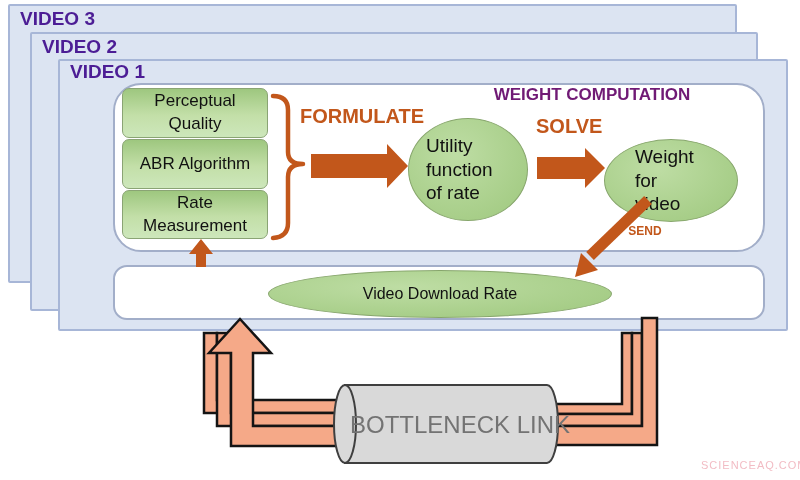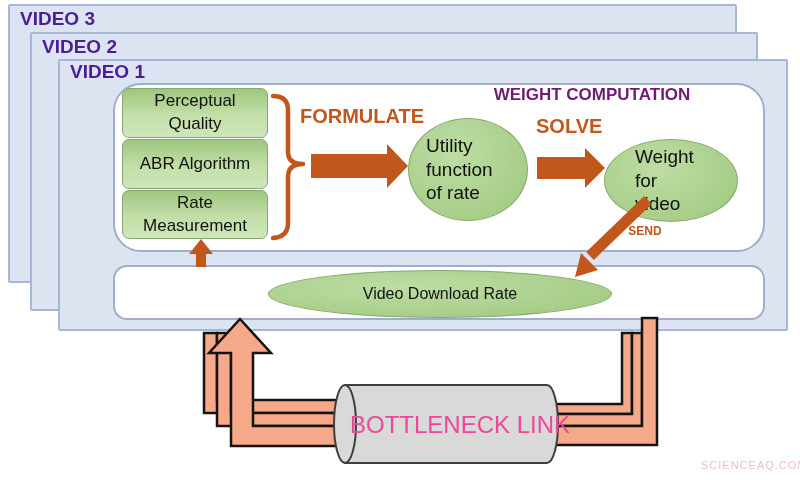--- a/index.html
+++ b/index.html
@@ -80,21 +80,21 @@
   <div class="lbl orange" style="left:292px;top:105px;width:132px;text-align:right;font-size:20px;">FORMULATE</div>
   <div class="lbl orange" style="left:536px;top:115px;width:66px;text-align:center;font-size:20px;">SOLVE</div>
   <div class="lbl orange" style="left:615px;top:224px;width:60px;text-align:center;font-size:12px;">SEND</div>
 
   <div class="whitebox" style="left:113px;top:265px;width:652px;height:55px;border-radius:14px;"></div>
 
   <div class="ellipse" style="left:268px;top:270px;width:344px;height:48px;">
     <div class="txt" style="font-size:16px;">Video Download Rate</div>
   </div>
 
-  <div class="lbl" style="left:350px;top:411px;width:210px;text-align:center;font-size:24px;color:#ec4899;z-index:10;">BOTTLENECK LINK</div>
+  <div class="lbl" style="left:350px;top:411px;width:210px;text-align:center;font-size:24px;color:#737373;z-index:10;">BOTTLENECK LINK</div>
 
   <div id="watermark">SCIENCEAQ.COM</div>
 
   <svg id="svg-overlay" width="800" height="480" viewBox="0 0 800 480">
 
     <path d="M273,96 Q288,96 288,110 L288,152 Q288,164 303,164 Q288,164 288,177 L288,223 Q288,237 273,238" fill="none" stroke="#c2571b" stroke-width="4.5" stroke-linecap="round" stroke-linejoin="round"></path>
 
     <polygon points="311,154 387,154 387,144 408,166 387,188 387,178 311,178" fill="#c2571b"></polygon>
 
     <polygon points="537,157 585,157 585,148 605,168 585,188 585,179 537,179" fill="#c2571b"></polygon>

